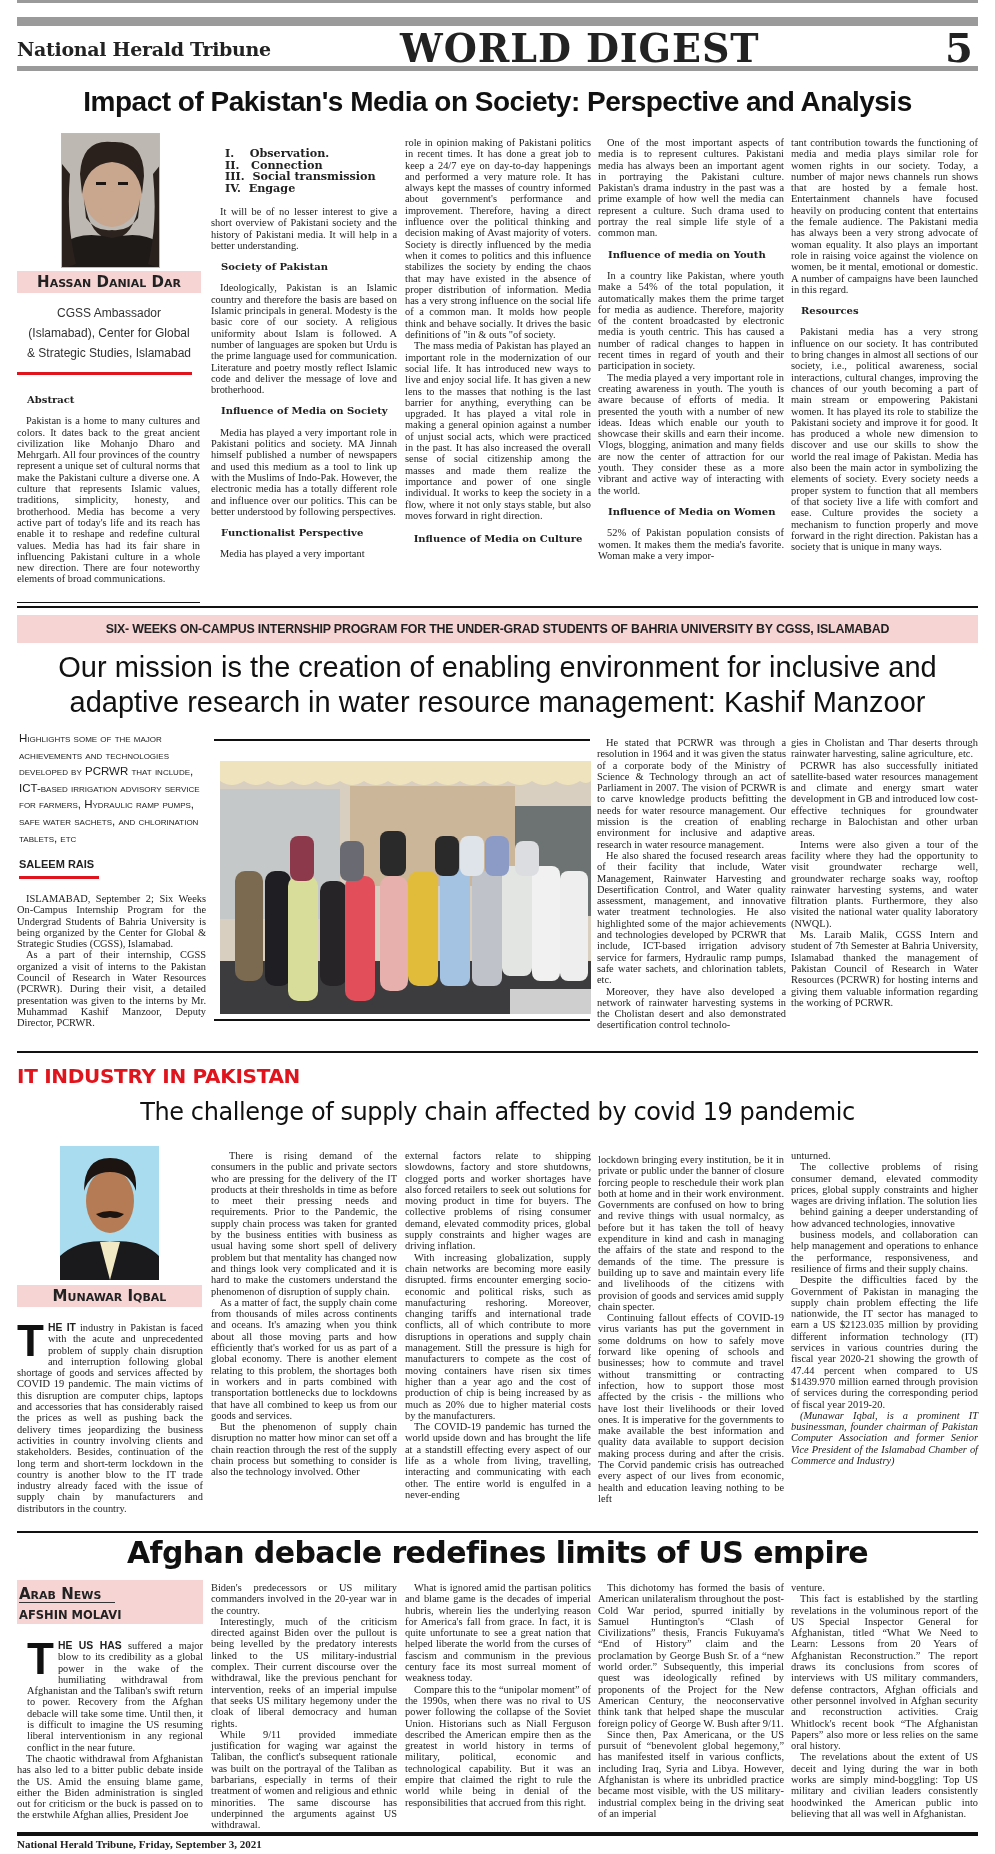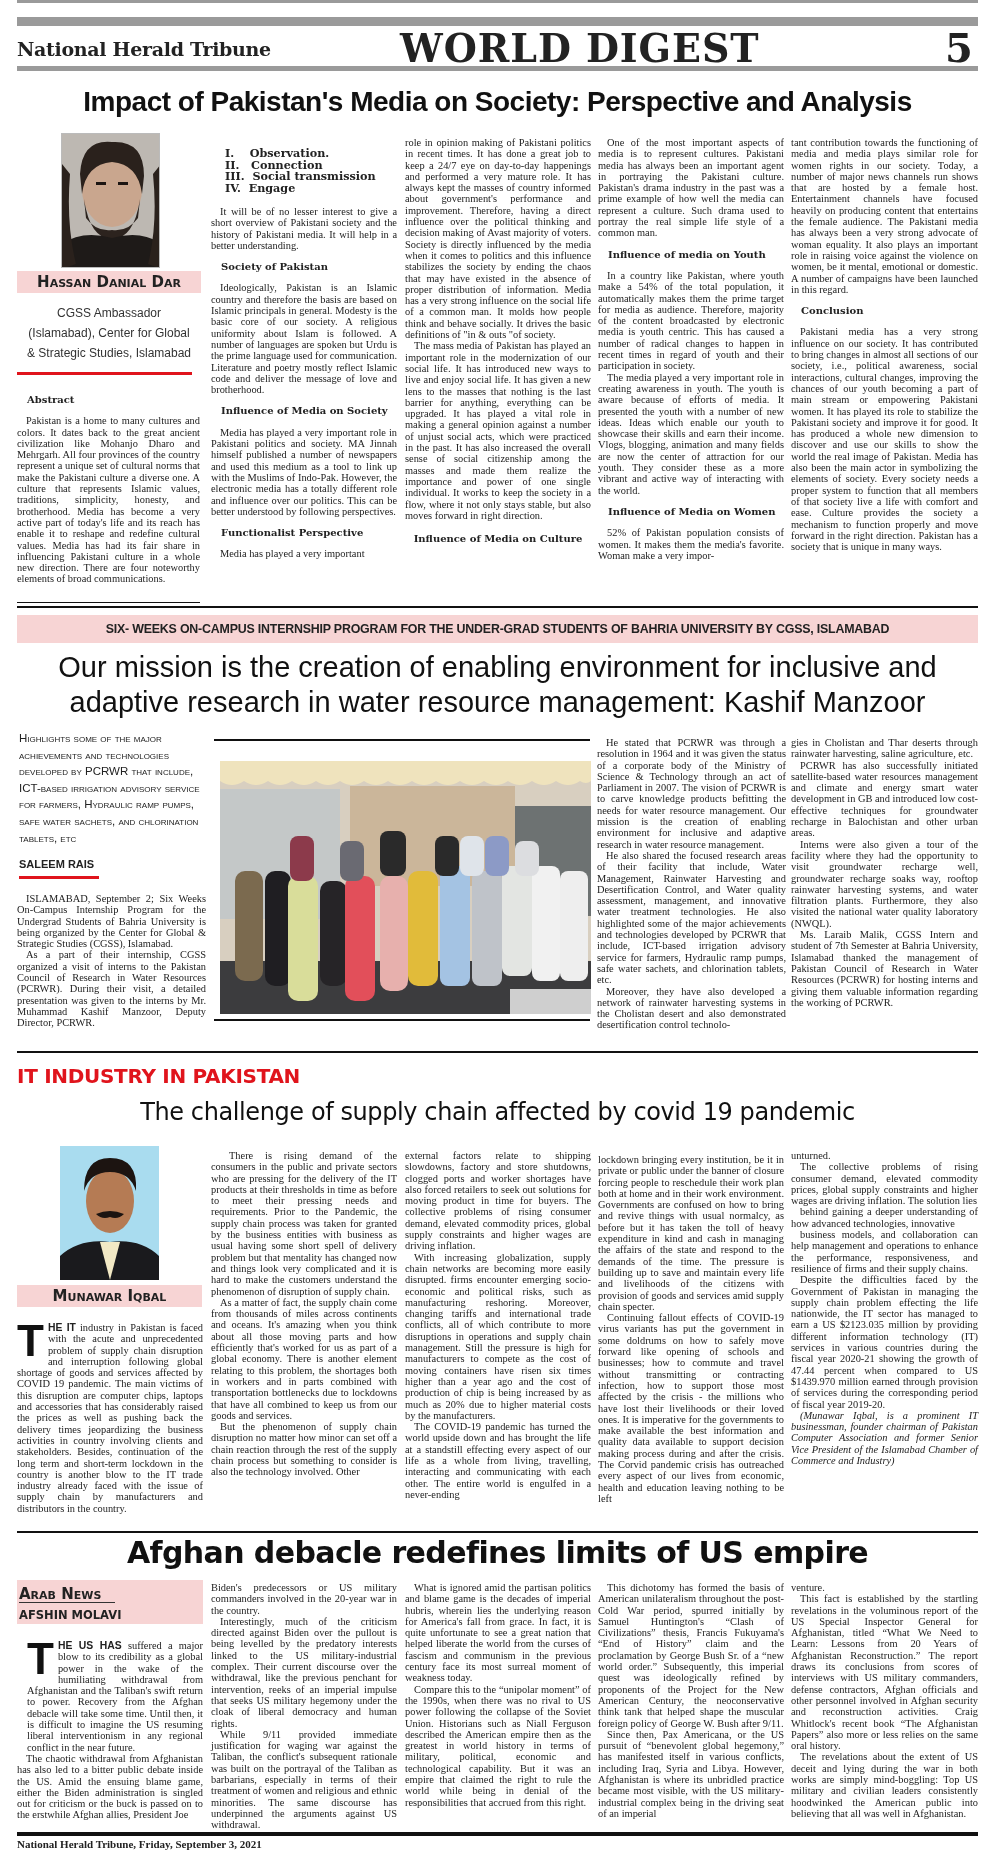--- a/index.html
+++ b/index.html
@@ -94,21 +94,21 @@
   <p>One of the most important aspects of media is to represent cultures. Pakistani media has always been an important agent in portraying the Pakistani culture.  Pakistan's drama industry in the past was a prime example of how well the media can represent a culture. Such drama used to portray the real simple life style of a common man.</p>
   <h4>Influence of media on Youth</h4>
   <p>In a country like Pakistan, where youth make a 54% of the total population, it automatically makes them the prime target for media as audience. Therefore, majority of the content broadcasted by electronic media is youth centric. This has caused a number of radical changes to happen in recent times in regard of youth and their participation in society.</p>
   <p>The media played a very important role in creating awareness in youth. The youth is aware because of efforts of media. It presented the youth with a number of new ideas. Ideas which enable our youth to showcase their skills and earn their income. Vlogs, blogging, animation and many fields are now the center of attraction for our youth. They consider these as a more vibrant and active way of interacting with the world.</p>
   <h4>Influence of Media on Women</h4>
   <p>52% of Pakistan population consists of women. It makes them the media's favorite. Woman make a very impor-</p>
 </div>
 
 <div class="col" style="left:791px;top:137px;width:187px;">
   <p style="text-indent:0;">tant contribution towards the functioning of media and media plays similar role for women rights in our society. Today, a number of major news channels run shows that are hosted by a female host. Entertainment channels have focused heavily on producing content that entertains the female audience. The Pakistani media has always been a very strong advocate of woman equality. It also plays an important role in raising voice against the violence on women, be it mental, emotional or domestic. A number of campaigns have been launched in this regard.</p>
-  <h4>Conclusion</h4>
+  <h4>Resources</h4>
   <p>Pakistani media has a very strong influence on our society. It has contributed to bring changes in almost all sections of our society, i.e., political awareness, social interactions, cultural changes, improving the chances of our youth becoming a part of main stream or empowering Pakistani women. It has played its role to stabilize the Pakistani society and improve it for good. It has produced a whole new dimension to discover and use our skills to show the world the real image of Pakistan. Media has also been the main actor in symbolizing the elements of society. Every society needs a proper system to function that all members of that society live a life with comfort and ease. Culture provides the society a mechanism to function properly and move forward in the right direction. Pakistan has a society that is unique in many ways.</p>
 </div>
 
 <div class="rule-black" style="left:17px;top:606px;width:961px;height:2px;"></div>
 
 <div class="abs pinkbox" style="left:17px;top:615px;width:961px;height:28px;">
   <div style="font-family:'Liberation Sans',sans-serif;font-weight:bold;font-size:12.4px;line-height:28px;text-align:center;color:#222;letter-spacing:-0.2px;">SIX- WEEKS ON-CAMPUS INTERNSHIP PROGRAM FOR THE UNDER-GRAD STUDENTS OF BAHRIA UNIVERSITY BY CGSS, ISLAMABAD</div>
 </div>
 <div class="abs" style="left:17px;top:650px;width:961px;text-align:center;font-family:'Liberation Sans',sans-serif;font-size:29px;line-height:35px;color:#111;">
   <div>Our mission is the creation of enabling environment for inclusive and</div>

